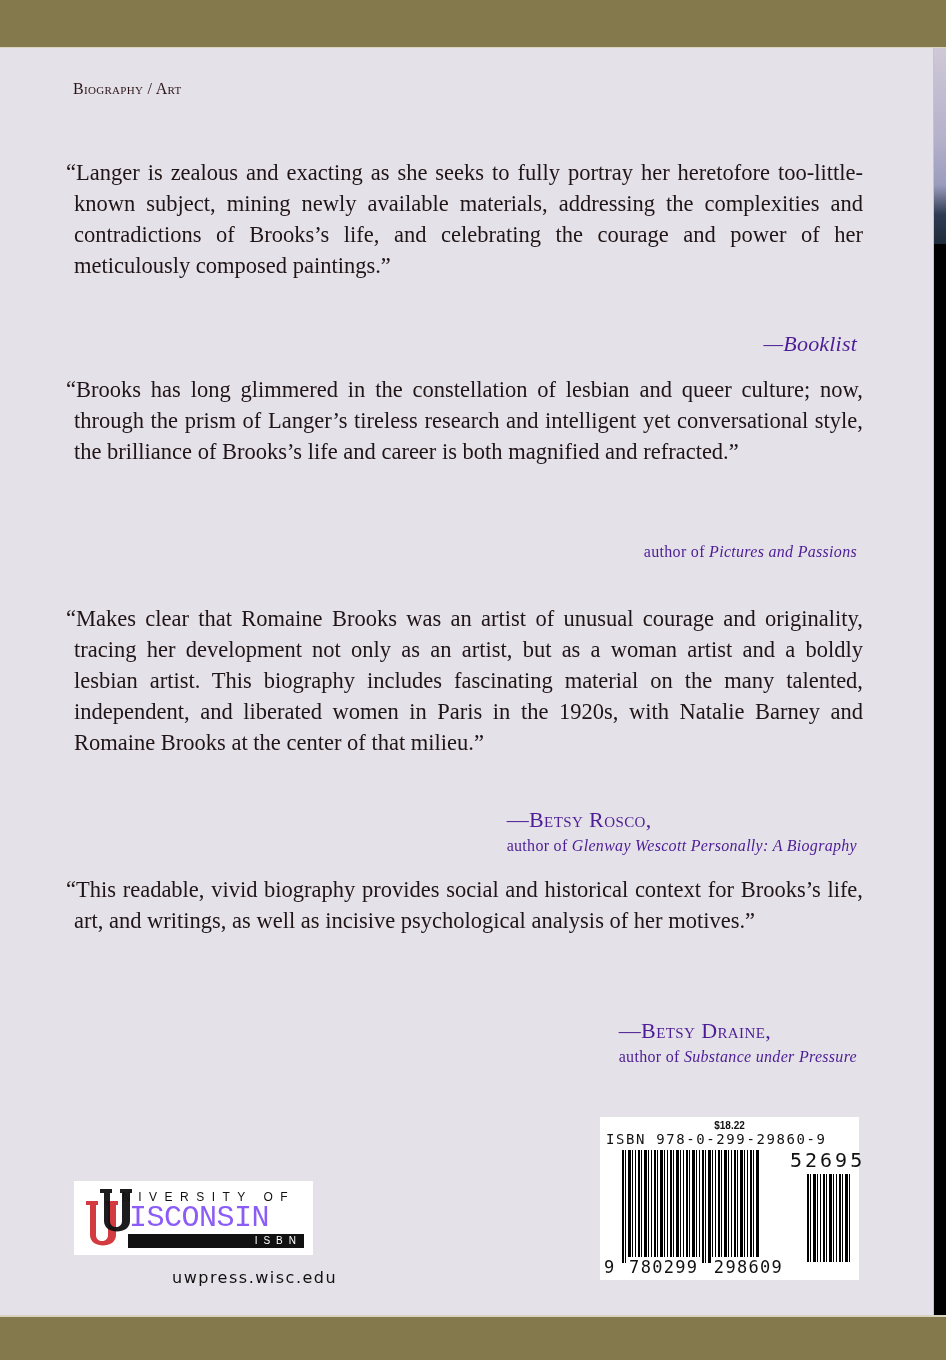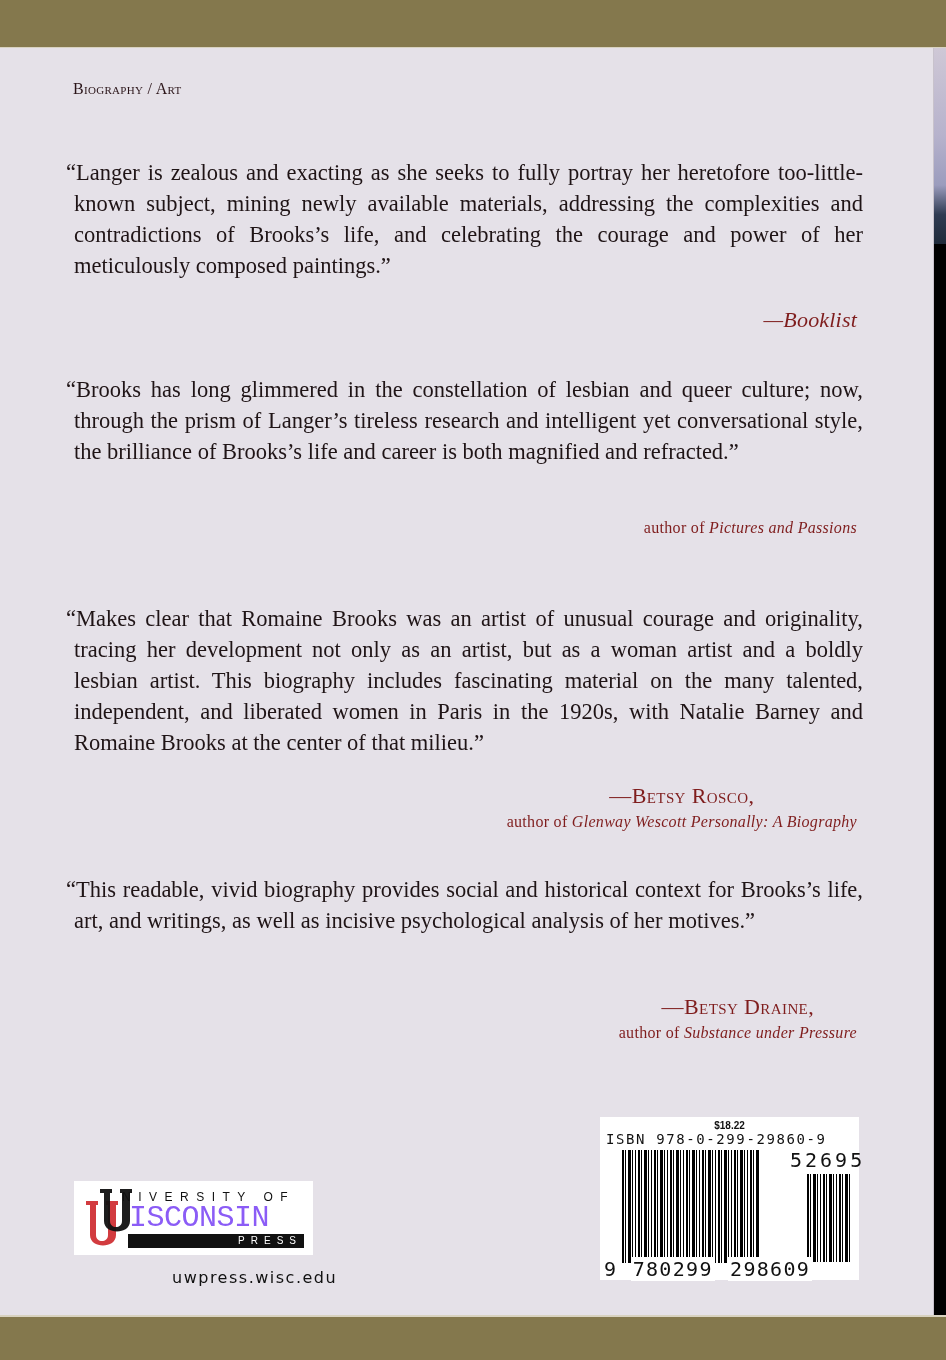--- a/index.html
+++ b/index.html
@@ -27,22 +27,23 @@
       font-size: 16px; letter-spacing: 0.3px; color: #2a1418;
       font-variant: small-caps;
     }
     .quote {
       position: absolute; left: 68px; width: 789px;
       font-size: 22.5px; line-height: 31px; text-align: justify;
       text-indent: -8px; padding-left: 6px;
       color: #1f1416;
     }
     .attrib {
-      position: absolute; right: 89px; text-align: center;
-      color: #7f1d1d;
+      position: absolute; right: 89px; text-align: left;
+      color: #4c1d95;
+      margin-top: 24px;
     }
     .attrib .name {
       font-size: 22px; font-variant: small-caps; letter-spacing: 0.4px; line-height: 28px;
     }
     .attrib .name.italic { font-style: italic; font-variant: normal; letter-spacing: 0.2px; }
     .attrib .work { font-size: 16px; line-height: 24px; letter-spacing: 0.3px; }
     .attrib .work i { font-style: italic; }
     .barcode-box {
       position: absolute; left: 600px; top: 1117px; width: 259px; height: 163px;
       background: #fff;
@@ -63,21 +64,21 @@
       position: absolute; left: 22px; top: 33px; width: 138px; height: 113px;
       background: repeating-linear-gradient(90deg,
         #000 0px, #000 2px, #fff 2px, #fff 3px, #000 3px, #000 4px, #fff 4px, #fff 6px,
         #000 6px, #000 9px, #fff 9px, #fff 10px, #000 10px, #000 11px, #fff 11px, #fff 13px,
         #000 13px, #000 14px, #fff 14px, #fff 16px);
     }
     .bars.addon {
       left: 207px; top: 57px; width: 65px; height: 88px;
     }
     .barcode-box .bottom-num {
-      position: absolute; top: 140px; left: 4px; font-size: 20px; letter-spacing: 1.3px; white-space: nowrap;
+      position: absolute; top: 140px; left: 4px; font-size: 17px; letter-spacing: 1.3px; white-space: nowrap;
       background: transparent;
     }
     .logo-box {
       position: absolute; left: 74px; top: 1181px; width: 239px; height: 74px; background: #fff;
     }
     .logo-box .uw {
       position: absolute; left: 8px; top: 6px; width: 58px; height: 64px;
     }
     .logo-box .univ {
       position: absolute; left: 48px; top: 9px;
@@ -131,21 +132,21 @@
   <div class="work"><span>author of </span><i>Substance under Pressure</i></div>
 </div>
 
 <div class="logo-box">
   <svg class="uw" viewBox="0 0 58 64">
     <path d="M4 14 h12 v4 h-2 v30 c0 8 12 8 12 0 v-30 h-2 v-4 h12 v4 h-2 v30 c0 14 -26 14 -26 0 v-30 h-4z" fill="#d23b3f"></path>
     <path d="M18 2 h12 v4 h-2 v28 c0 8 12 8 12 0 v-28 h-2 v-4 h12 v4 h-2 v28 c0 14 -26 14 -26 0 v-28 h-4z" fill="#111" opacity="0.95"></path>
   </svg>
   <div class="univ">NIVERSITY OF</div>
   <div class="wisc">ISCONSIN</div>
-  <div class="press">PRESS</div>
+  <div class="press">ISBN</div>
 </div>
 <div class="logo-url">uwpress.wisc.edu</div>
 
 <div class="barcode-box">
   <div class="price">$18.22</div>
   <div class="isbn">ISBN 978-0-299-29860-9</div>
   <div class="addon-num">52695</div>
   <div class="bars"></div>
   <div class="bars addon" style="left:207px; width:45px;"></div>
   <div class="bottom-num">

